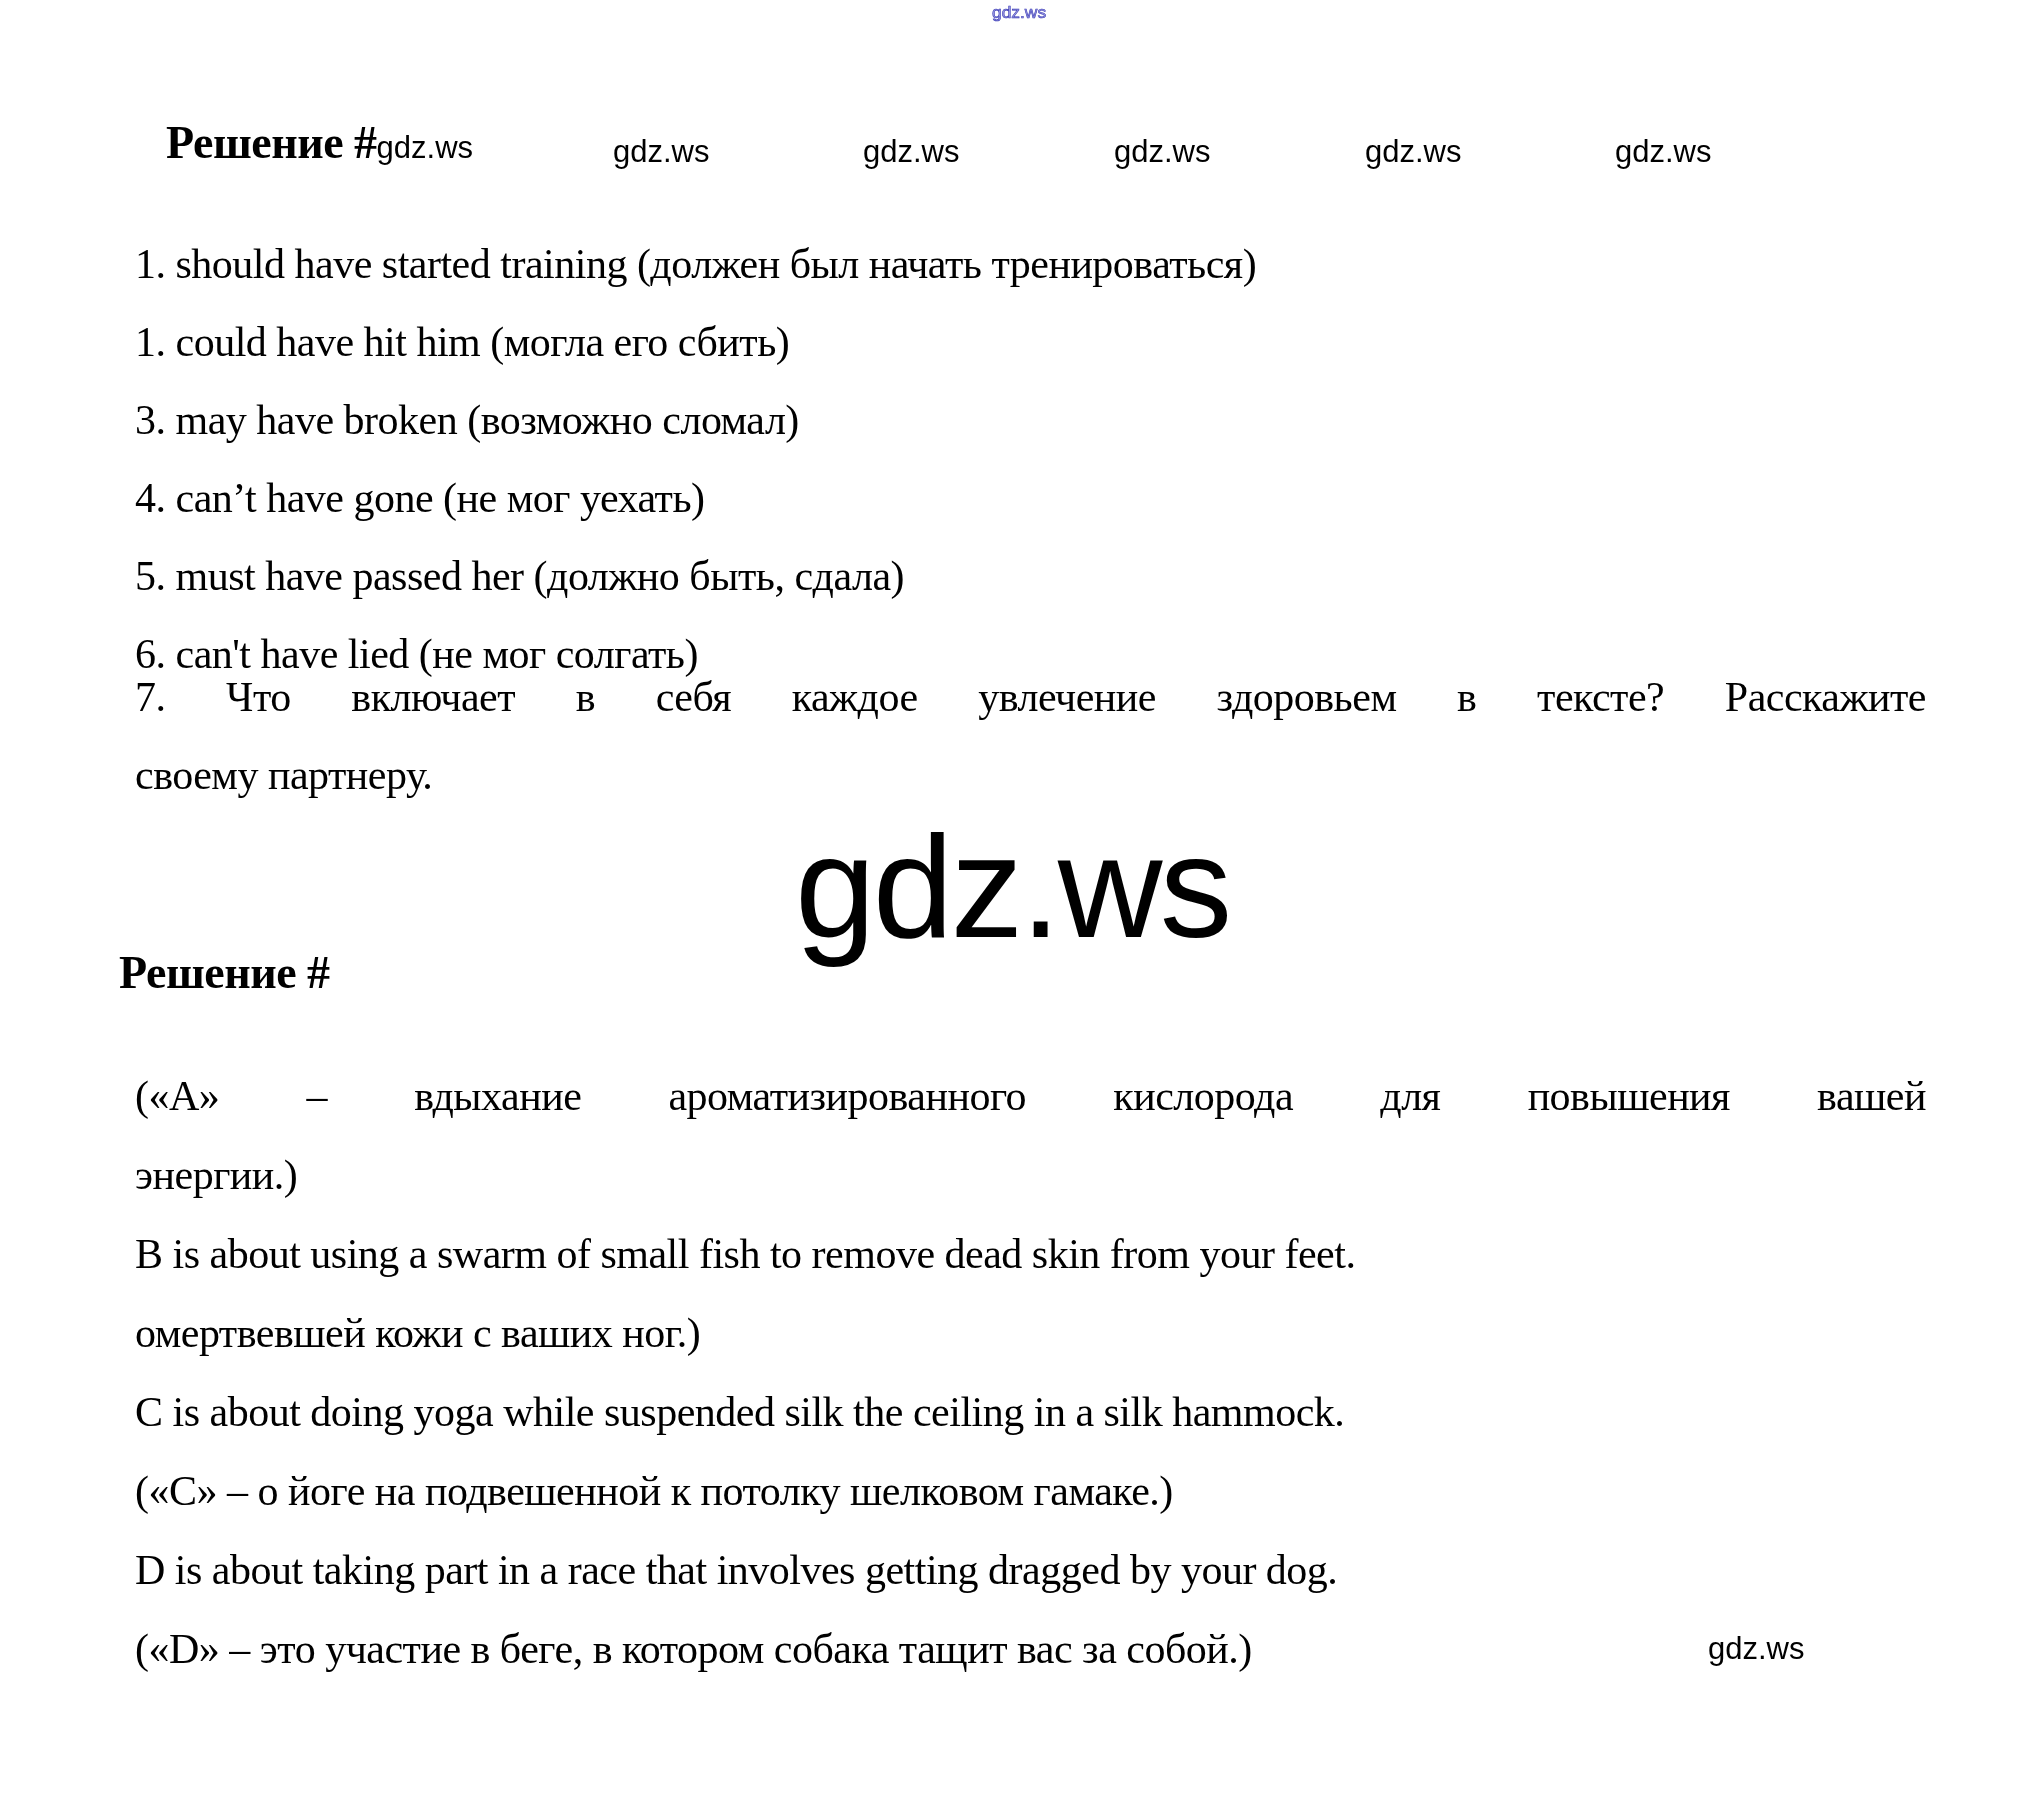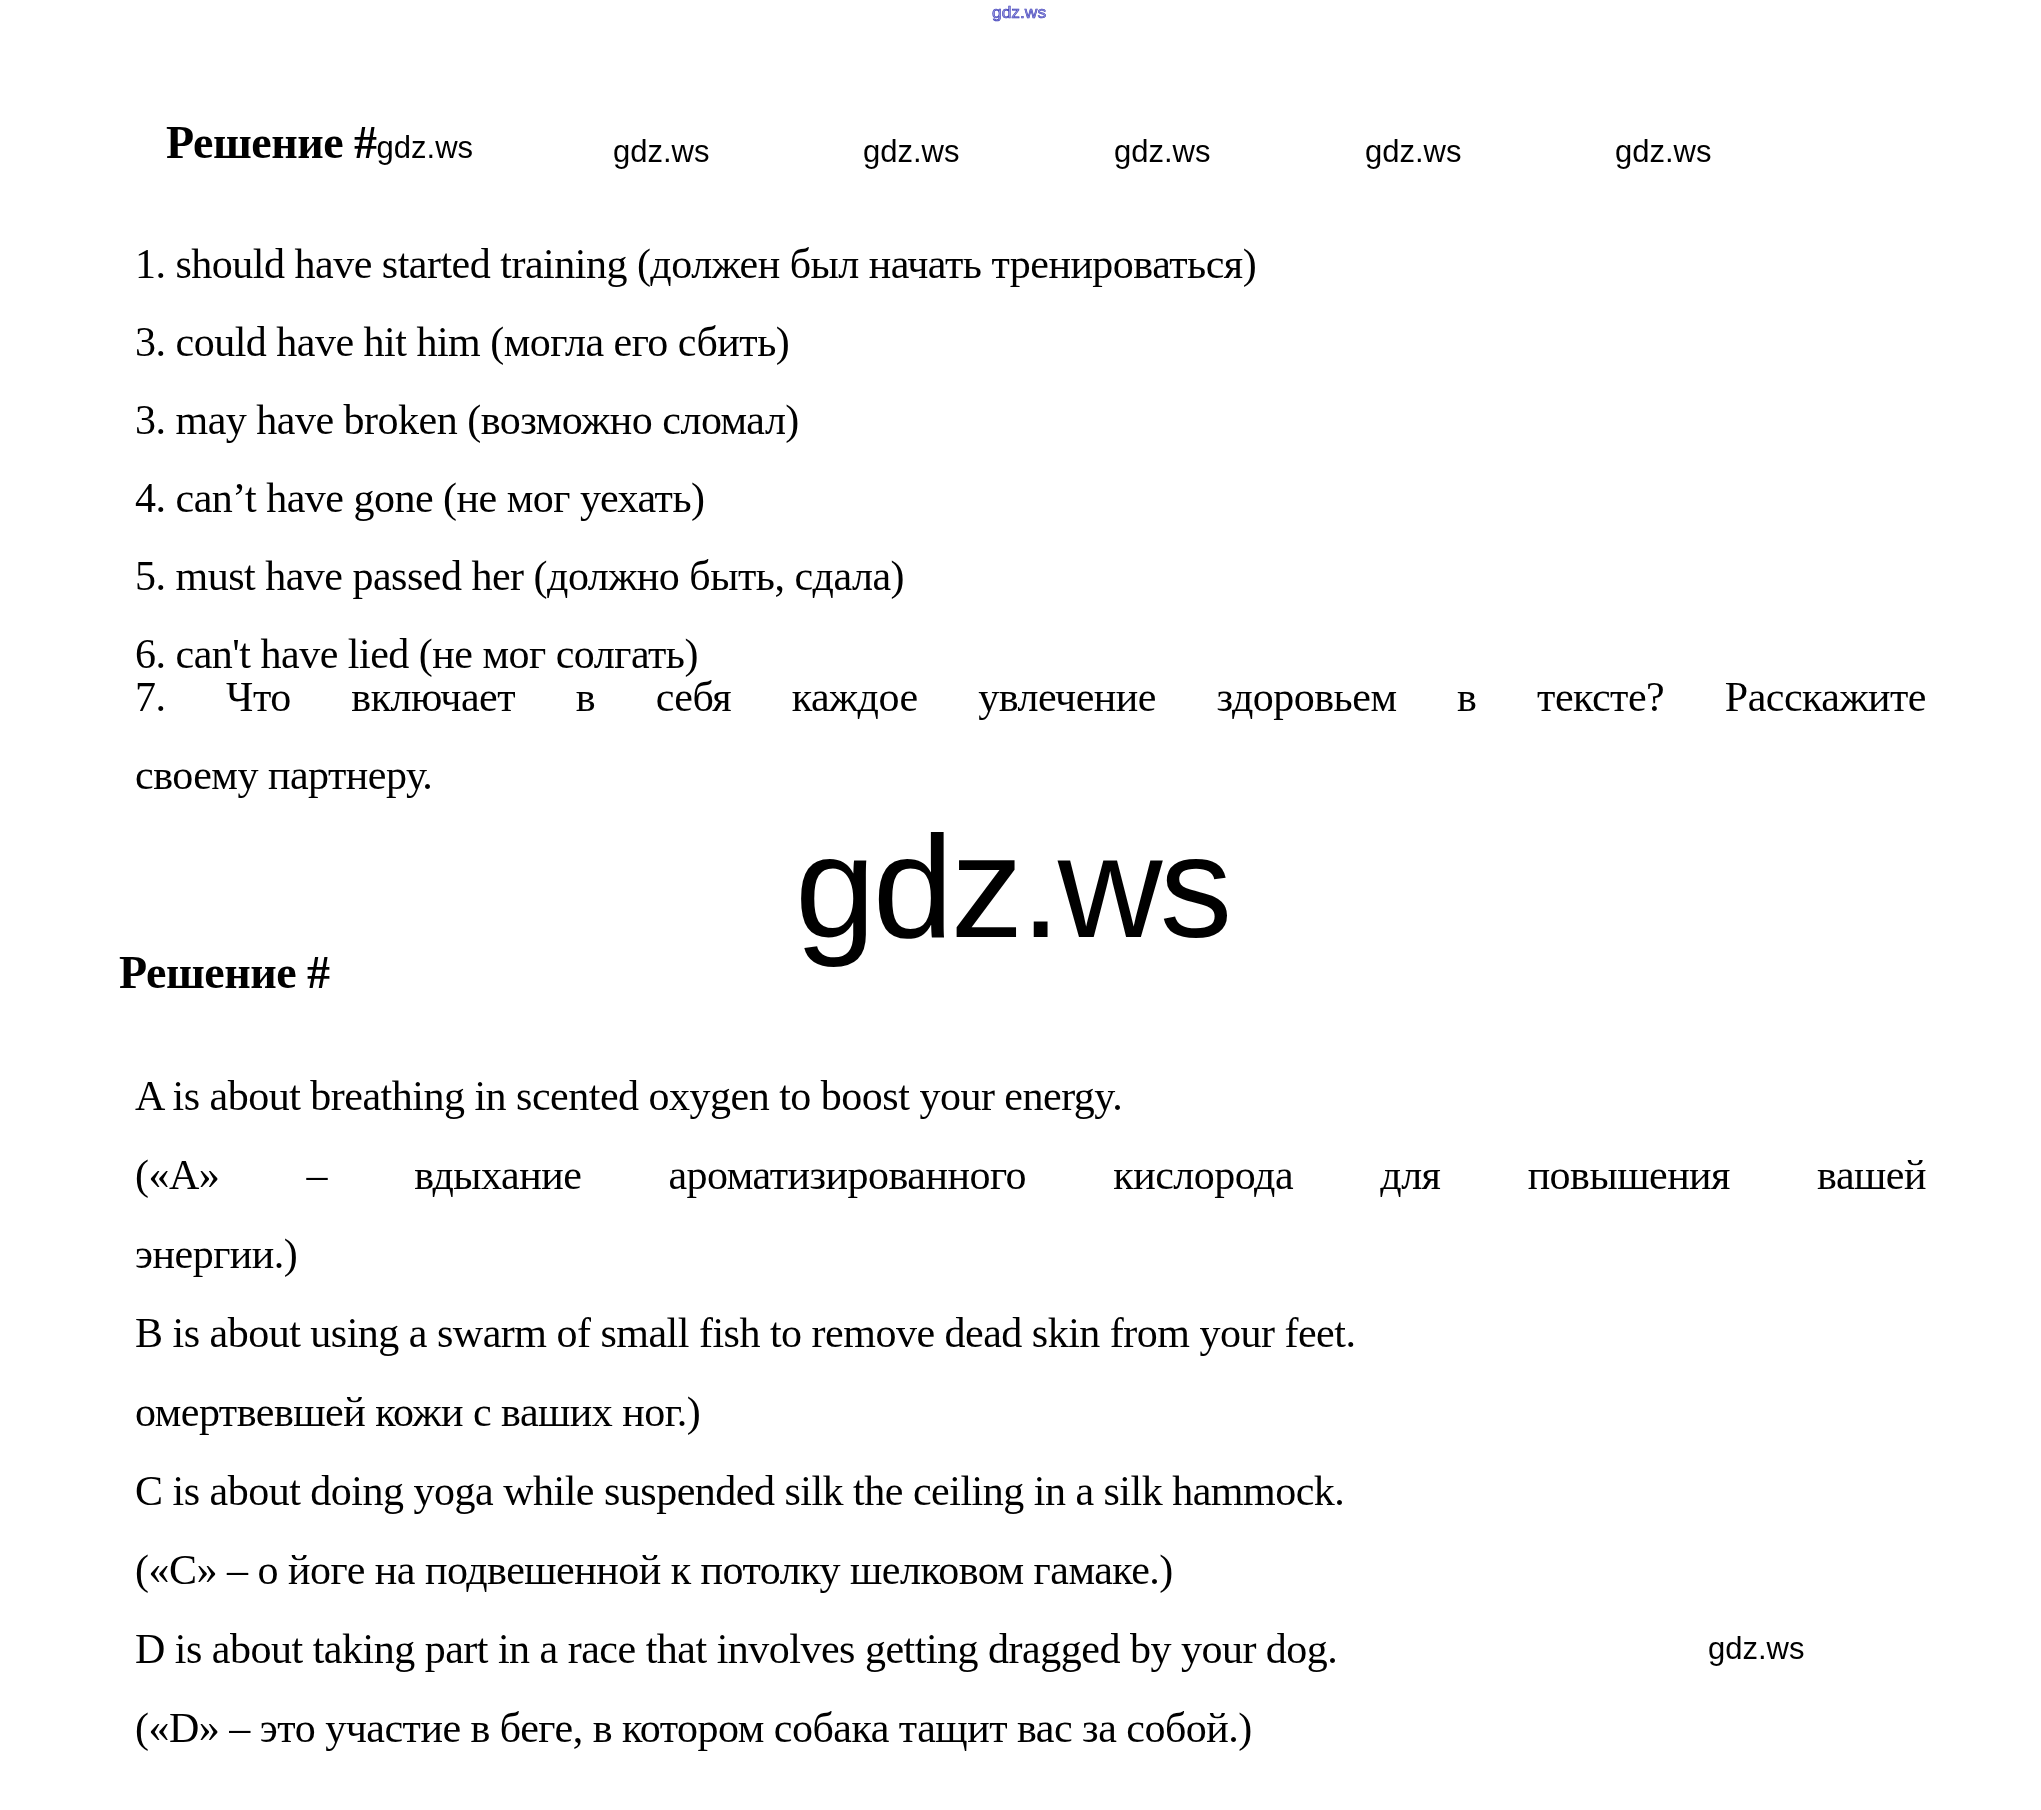--- a/index.html
+++ b/index.html
@@ -98,40 +98,39 @@
   </div>
 
   <span class="hdr-wm wm-sans" style="left:613px">gdz.ws</span>
   <span class="hdr-wm wm-sans" style="left:863px">gdz.ws</span>
   <span class="hdr-wm wm-sans" style="left:1114px">gdz.ws</span>
   <span class="hdr-wm wm-sans" style="left:1365px">gdz.ws</span>
   <span class="hdr-wm wm-sans" style="left:1615px">gdz.ws</span>
 
   <div class="textblock block-list">
     <p>1. should have started training (должен был начать тренироваться)</p>
-    <p>3. could have hit him (могла его сбить)</p>
+    <p>1. could have hit him (могла его сбить)</p>
     <p>3. may have broken (возможно сломал)</p>
     <p>4. can’t have gone (не мог уехать)</p>
     <p>5. must have passed her (должно быть, сдала)</p>
     <p>6. can't have lied (не мог солгать)</p>
   </div>
 
   <div class="textblock block-speak">
     <p class="just">7. Что включает в себя каждое увлечение здоровьем в тексте? Расскажите</p>
     <p>своему партнеру.</p>
   </div>
 
   <span class="wm-big wm-sans">gdz.ws</span>
 
   <div class="h2row">
     <span class="heading">Решение #</span>
   </div>
 
   <div class="textblock block-answers">
-    <p>A is about breathing in scented oxygen to boost your energy.</p>
     <p class="just">(«А» – вдыхание ароматизированного кислорода для повышения вашей</p>
     <p>энергии.)</p>
     <p>B is about using a swarm of small fish to remove dead skin from your feet.</p>
     <p>омертвевшей кожи с ваших ног.)</p>
     <p>C is about doing yoga while suspended silk the ceiling in a silk hammock.</p>
     <p>(«С» – о йоге на подвешенной к потолку шелковом гамаке.)</p>
     <p>D is about taking part in a race that involves getting dragged by your dog.</p>
     <p>(«D» – это участие в беге, в котором собака тащит вас за собой.)</p>
   </div>
 

